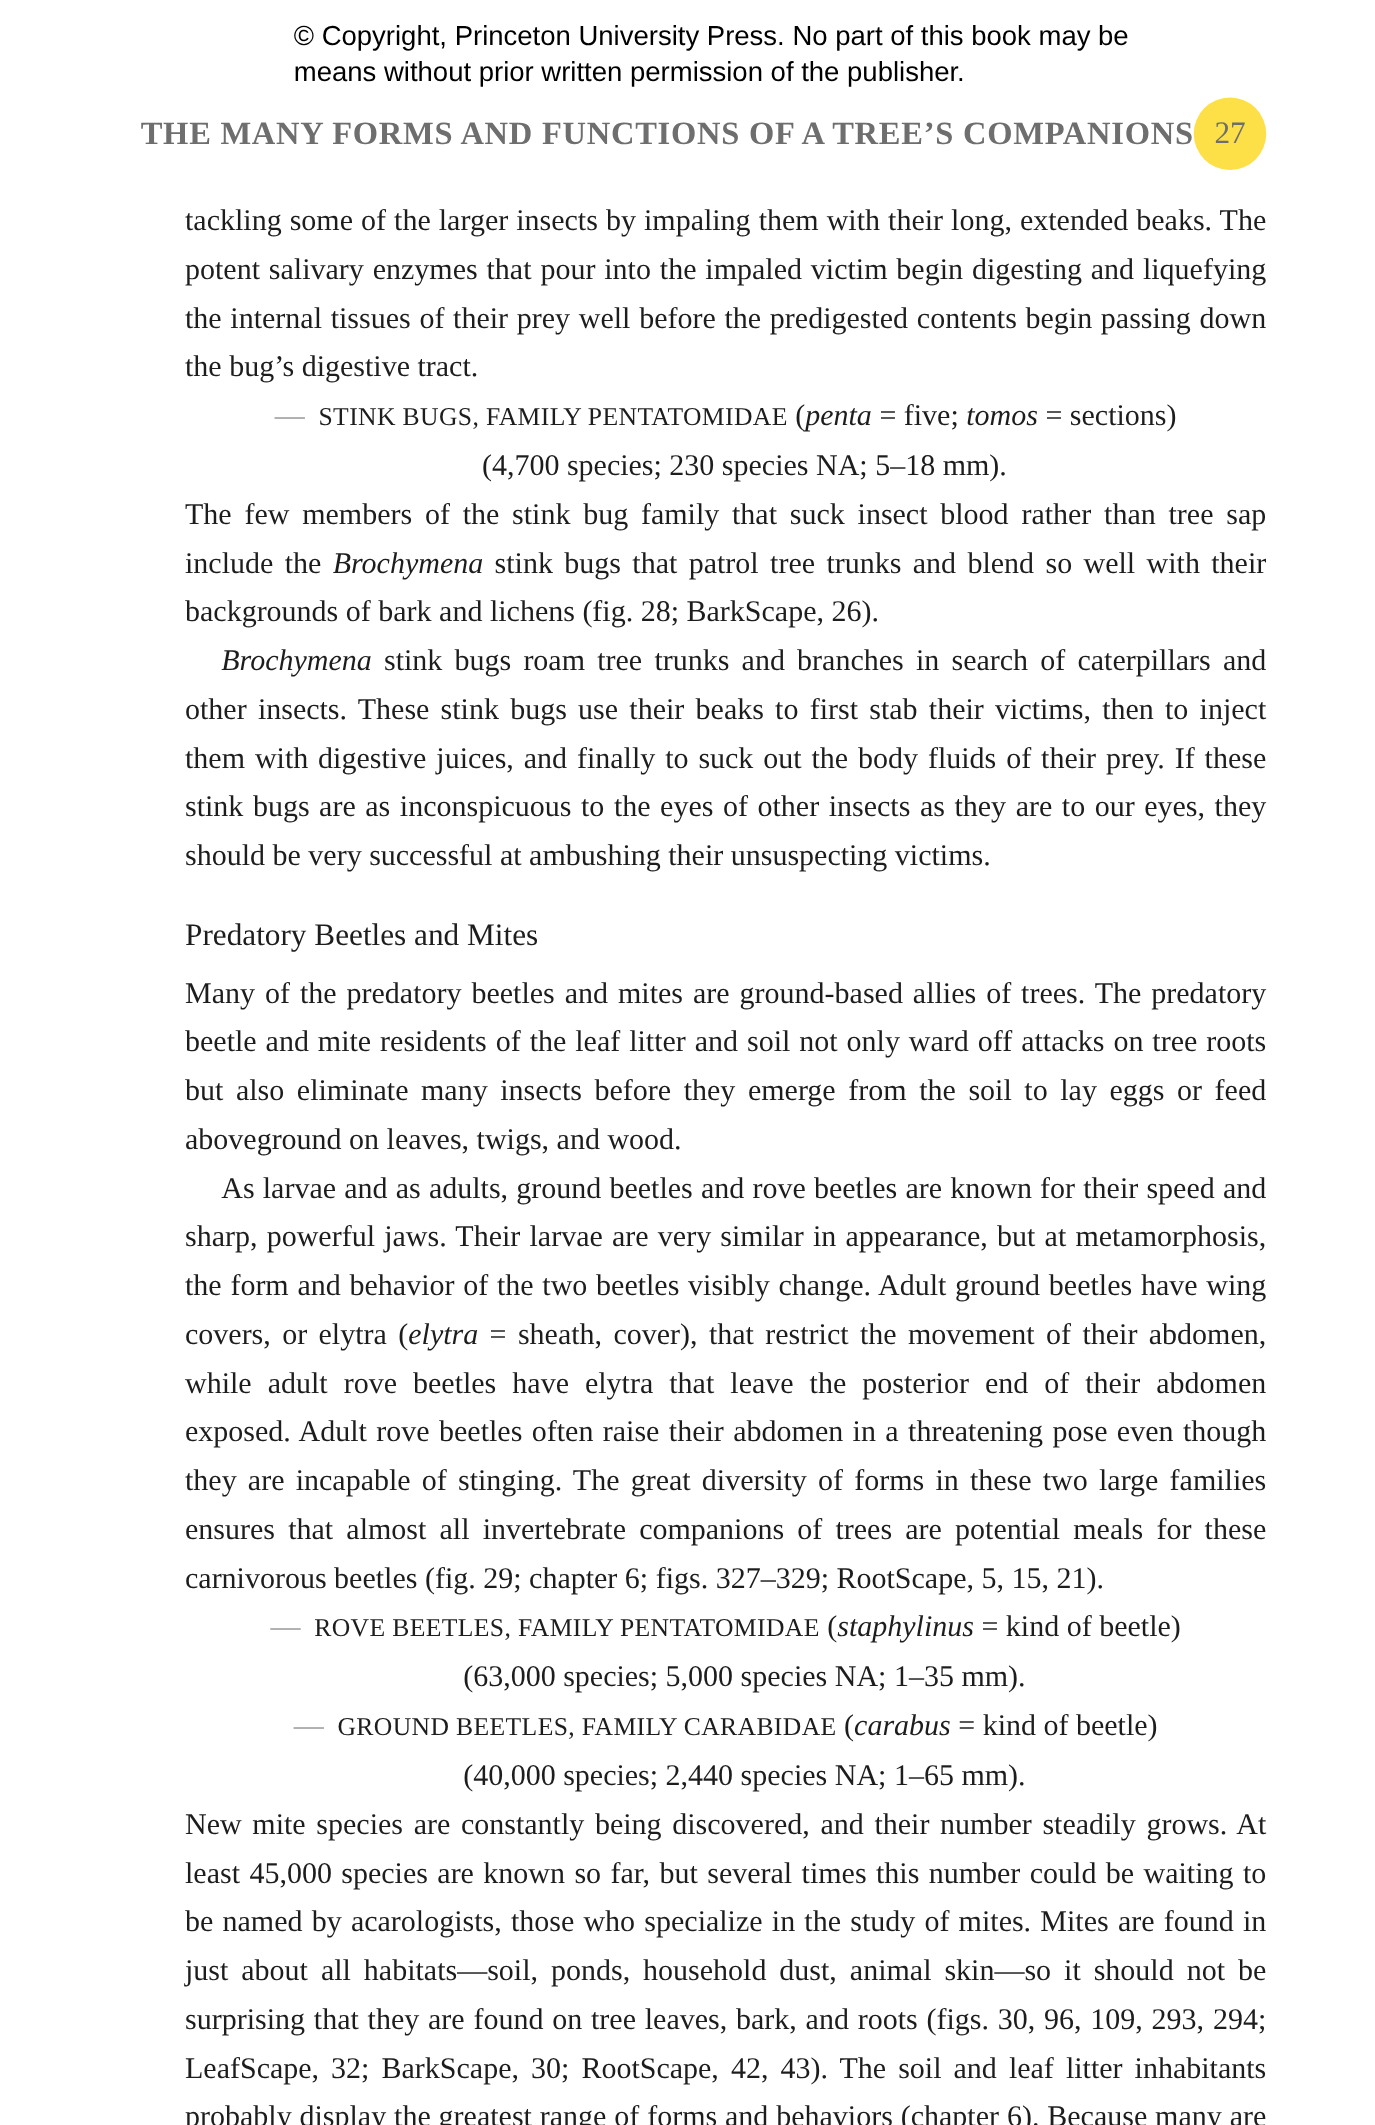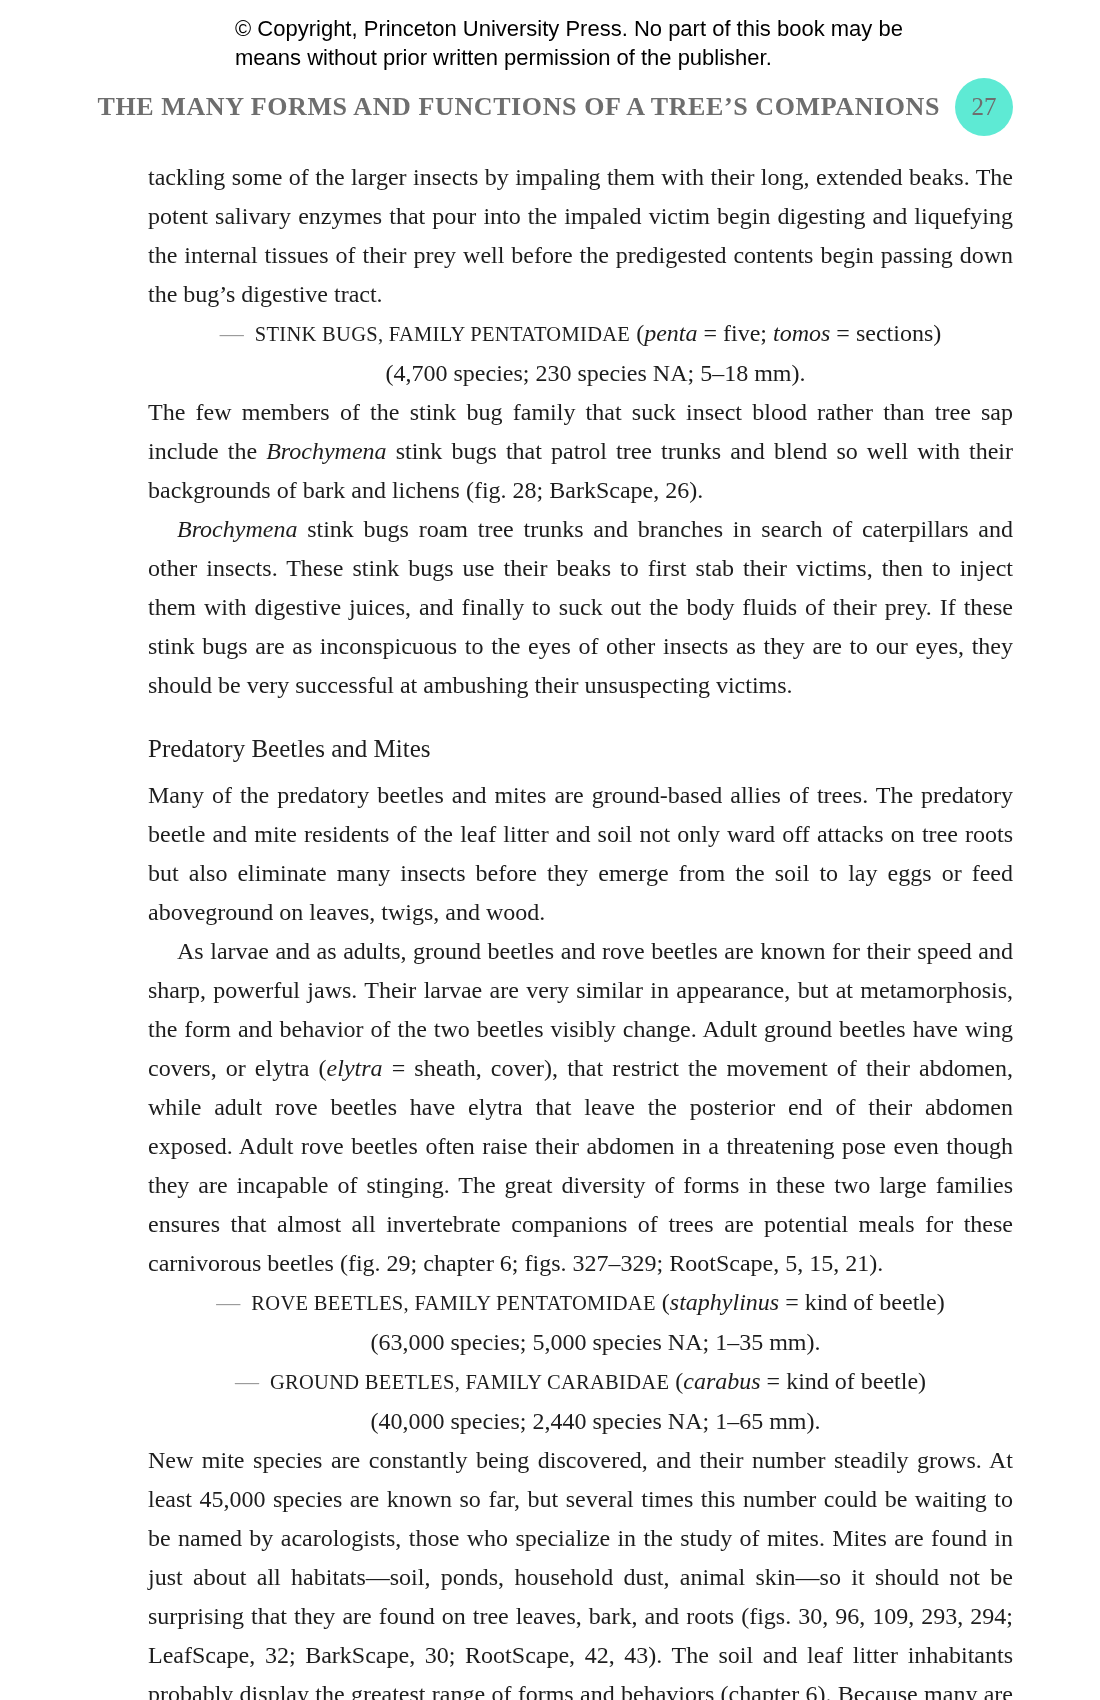--- a/index.html
+++ b/index.html
@@ -22,35 +22,35 @@
     font-size: 22px;
     line-height: 29px;
     color: #000000;
     flex-shrink: 0;
   }
   .running-header {
     margin: 6px 115px 0 115px;
     display: flex;
     justify-content: flex-end;
     align-items: center;
-    gap: 15px;
+    gap: 0;
     flex-shrink: 0;
   }
   .rh-title {
     font-size: 26px;
     font-weight: 600;
     letter-spacing: 0.6px;
     color: #6e6e6e;
     white-space: nowrap;
   }
   .page-badge {
     width: 58px;
     height: 58px;
     border-radius: 50%;
-    background: #5eead4;
+    background: #fde047;
     display: flex;
     align-items: center;
     justify-content: center;
     font-size: 25px;
     color: #6e6e6e;
     flex-shrink: 0;
   }
   .content {
     margin: 22px 115px 0 120px;
     width: 865px;

